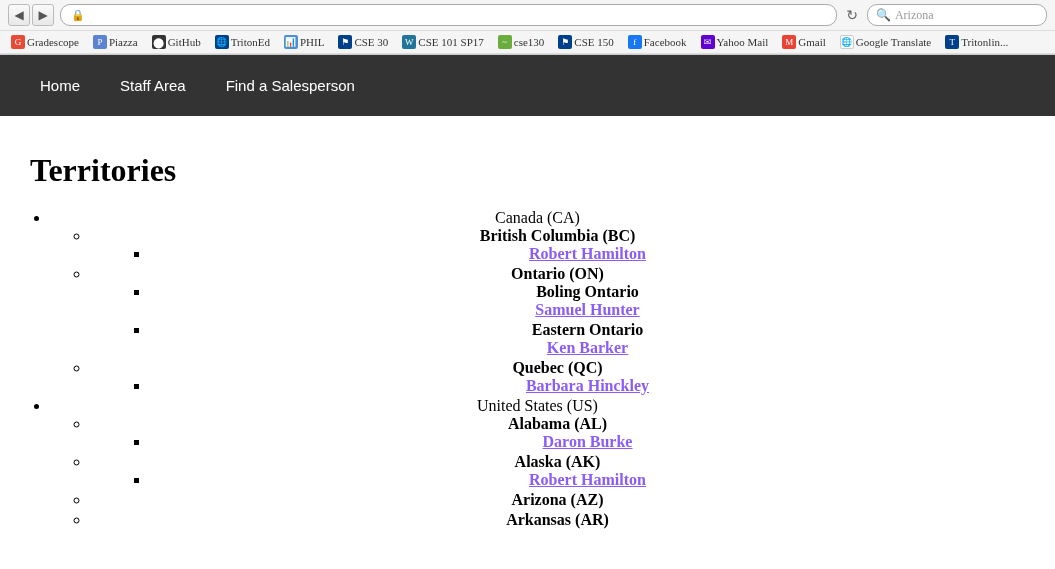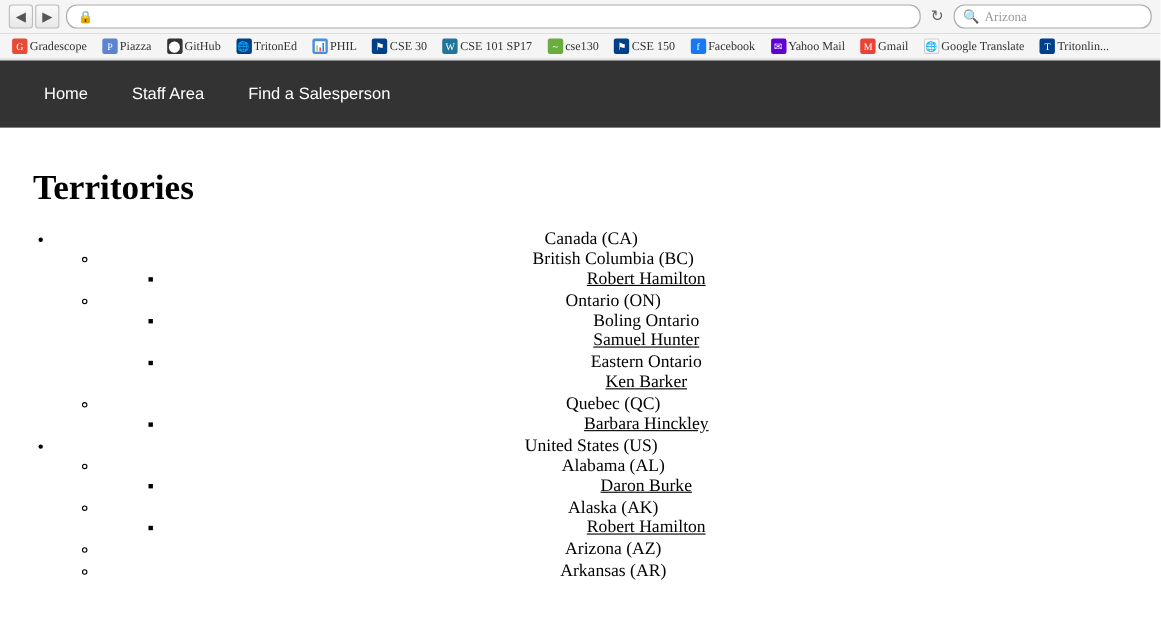--- a/index.html
+++ b/index.html
@@ -192,28 +192,29 @@
       margin: 0;
     }
 
     .l1-item {
       margin-bottom: 2px;
       text-align: center;
     }
 
     .l2-item {
       margin-bottom: 2px;
+      font-weight: bold;
     }
 
     .l3-item {
       margin-bottom: 2px;
     }
 
     a.salesperson-link {
-      color: #000000;
+      color: #8b5cf6;
       text-decoration: underline;
       cursor: pointer;
     }
   </style>
 </head>
 <body>
 
 <div class="browser-chrome">
 
   <div class="address-bar-row">

